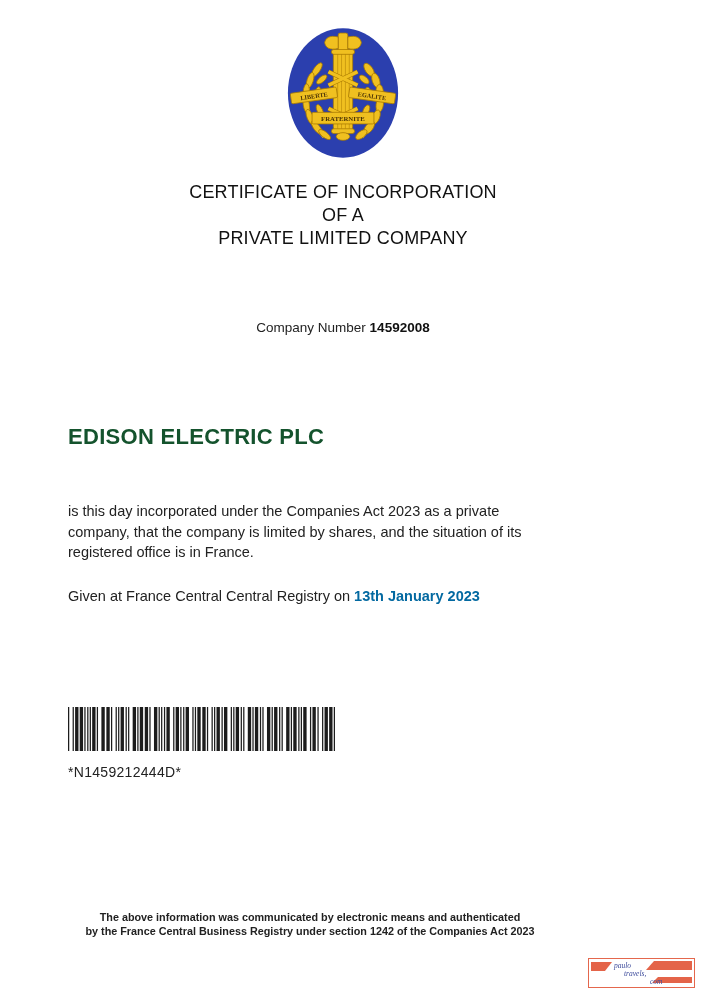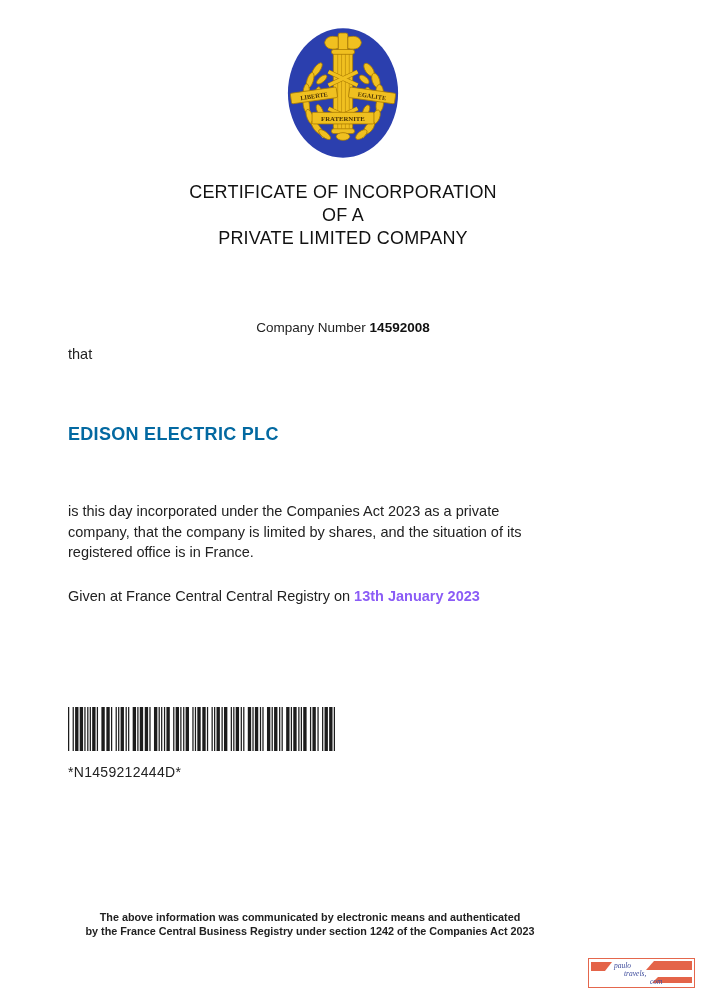--- a/index.html
+++ b/index.html
@@ -32,25 +32,25 @@
   .company-number{
     position:absolute;left:0;top:290px;width:686px;
     text-align:center;font-size:13.5px;color:#222;margin-top:30px;
   }
   .company-number b{color:#111;}
 
   .para{position:absolute;left:68px;width:560px;font-size:14.5px;line-height:21px;color:#222;}
   .para-registrar{top:344px;}
   .company-name{
     position:absolute;left:68px;top:424px;
-    font-size:18px;font-weight:bold;letter-spacing:0.3px;color:#0369a1;
+    font-size:22px;font-weight:bold;letter-spacing:0.3px;color:#14532d;
   }
   .para-incorp{top:501px;line-height:20.7px;}
   .given-line{position:absolute;left:68px;top:588px;font-size:14.5px;color:#222;}
-  .given-line b{color:#8b5cf6;}
+  .given-line b{color:#0369a1;}
 
   .barcode{position:absolute;left:68px;top:707px;width:267px;height:44px;}
   .barcode svg{width:100%;height:100%;}
   .barcode rect{fill:var(--barcode);}
   .barcode-label{
     position:absolute;left:68px;top:764px;font-size:14px;color:#222;letter-spacing:0.3px;
   }
 
   .footer{
     position:absolute;left:0;top:910px;width:620px;text-align:center;
@@ -141,21 +141,20 @@
       <div>CERTIFICATE OF INCORPORATION</div>
       <div>OF A</div>
       <div>PRIVATE LIMITED COMPANY</div>
     </div>
 
     <div class="company-number">
       <span>Company Number </span><b>14592008</b>
     </div>
 
     <div class="para para-registrar">
-      <div>that</div>
     </div>
 
     <div class="company-name">EDISON ELECTRIC PLC</div>
 
     <div class="para para-incorp">
       <div>is this day incorporated under the Companies Act 2023 as a private</div>
       <div>company, that the company is limited by shares, and the situation of its</div>
       <div>registered office is in France.</div>
     </div>
 

